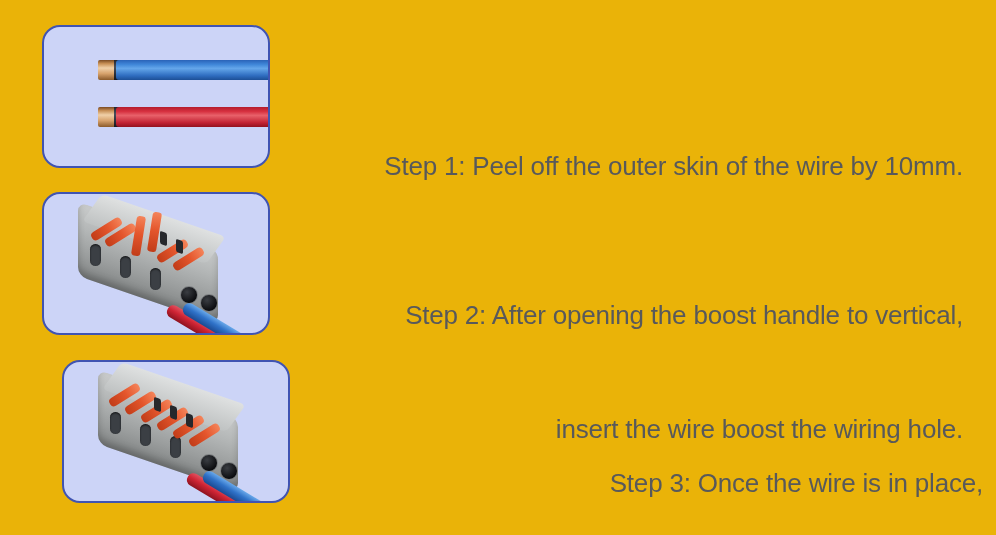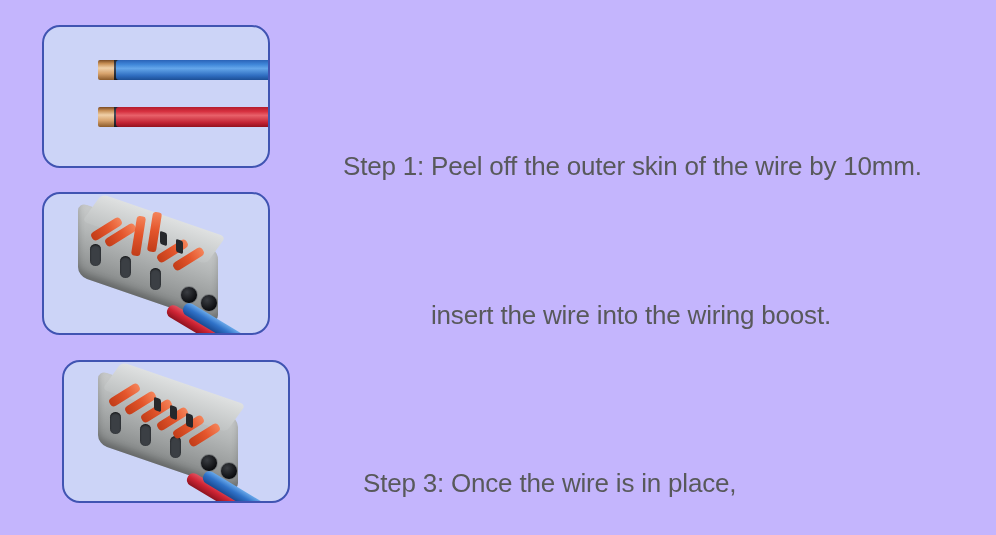--- a/index.html
+++ b/index.html
@@ -12,21 +12,22 @@
     width: 996px;
     height: 535px;
     position: relative;
     overflow: hidden;
     font-family: "Liberation Sans", "DejaVu Sans", sans-serif;
   }
 
   .sheet {
     position: absolute;
     inset: 0;
-    background: #c4b5fd;
+    background: #eab308;
+    text-align: right;
   }
 
   
   .step-row {
     position: absolute;
     left: 0;
     width: 996px;
   }
   #row-1 { top: 25px;  height: 143px; }
   #row-2 { top: 192px; height: 143px; }
@@ -256,21 +257,22 @@
           <div class="hole hole-1"></div>
           <div class="hole hole-2"></div>
 
           <div class="wire-out wire-out-red"></div>
           <div class="wire-out wire-out-blue"></div>
         </div>
       </div>
     </div>
 
     <div class="step-text" id="text-2">
-      <div class="text-line-2">insert the wire into the wiring boost.</div>
+      <div>Step 2: After opening the boost handle to vertical,</div>
+      <div class="text-line-2">insert the wire boost the wiring hole.</div>
     </div>
   </div>
 
   <div class="step-row" id="row-3">
 
     <div class="panel">
       <div class="panel-stage">
         <div class="connector">
 
           <div class="conn-body"></div>

